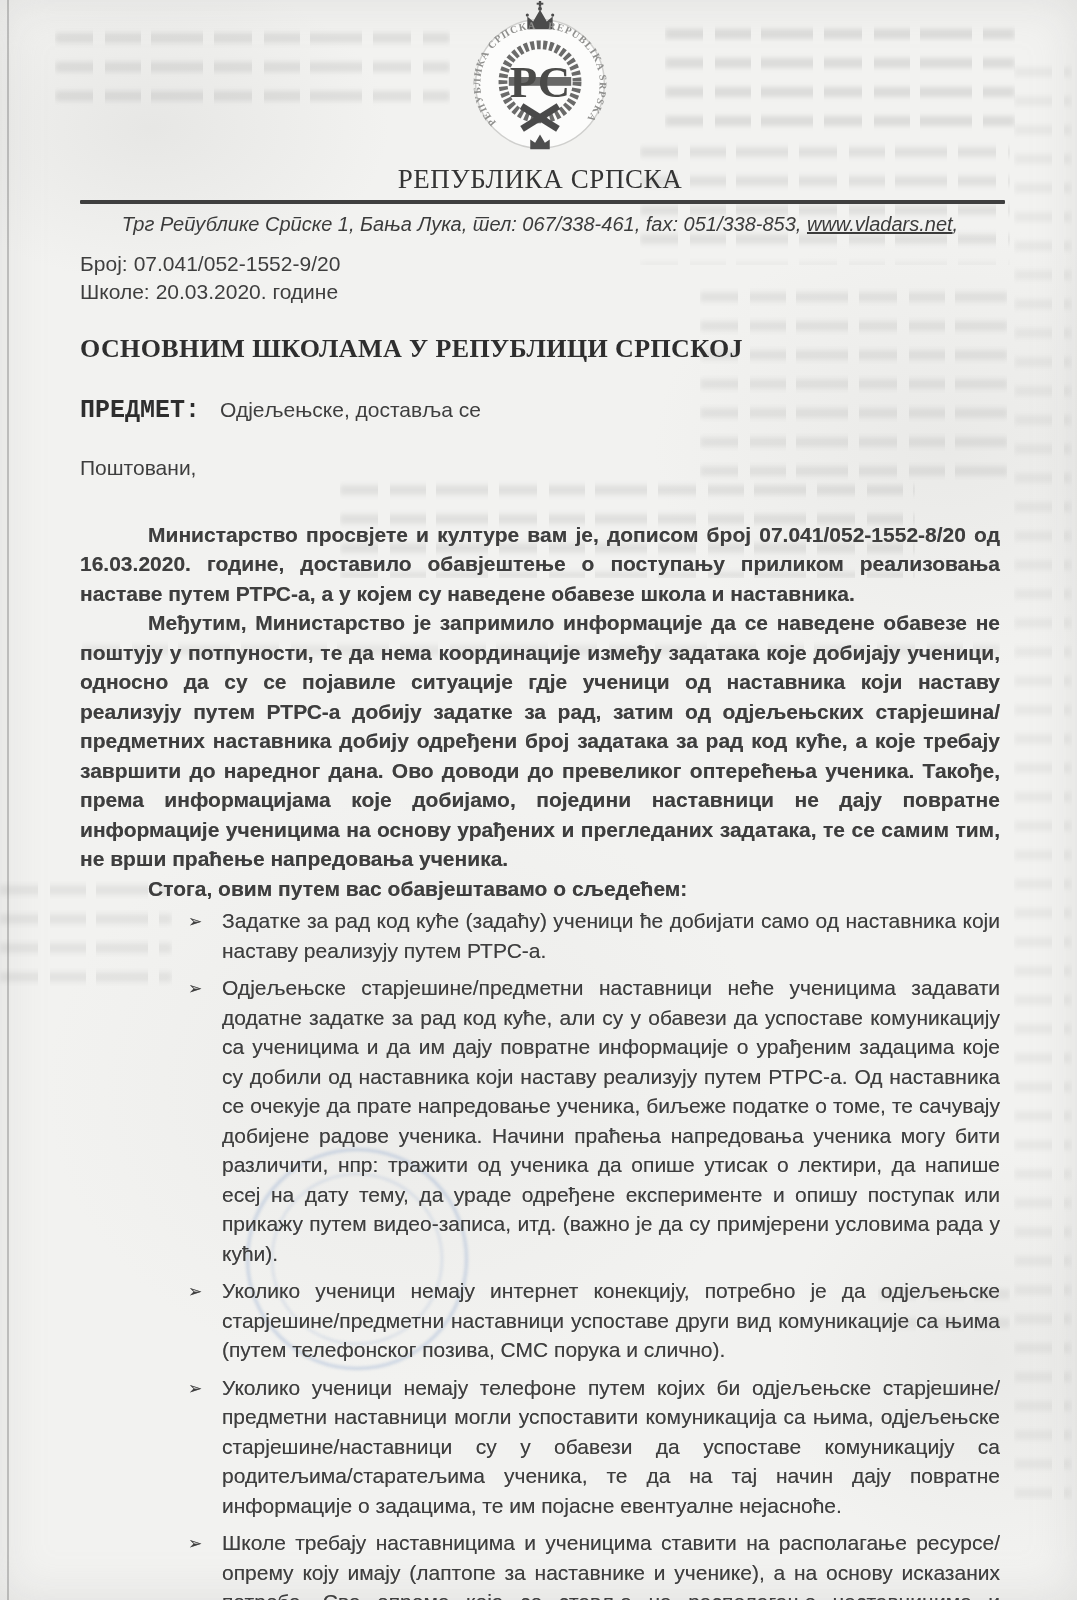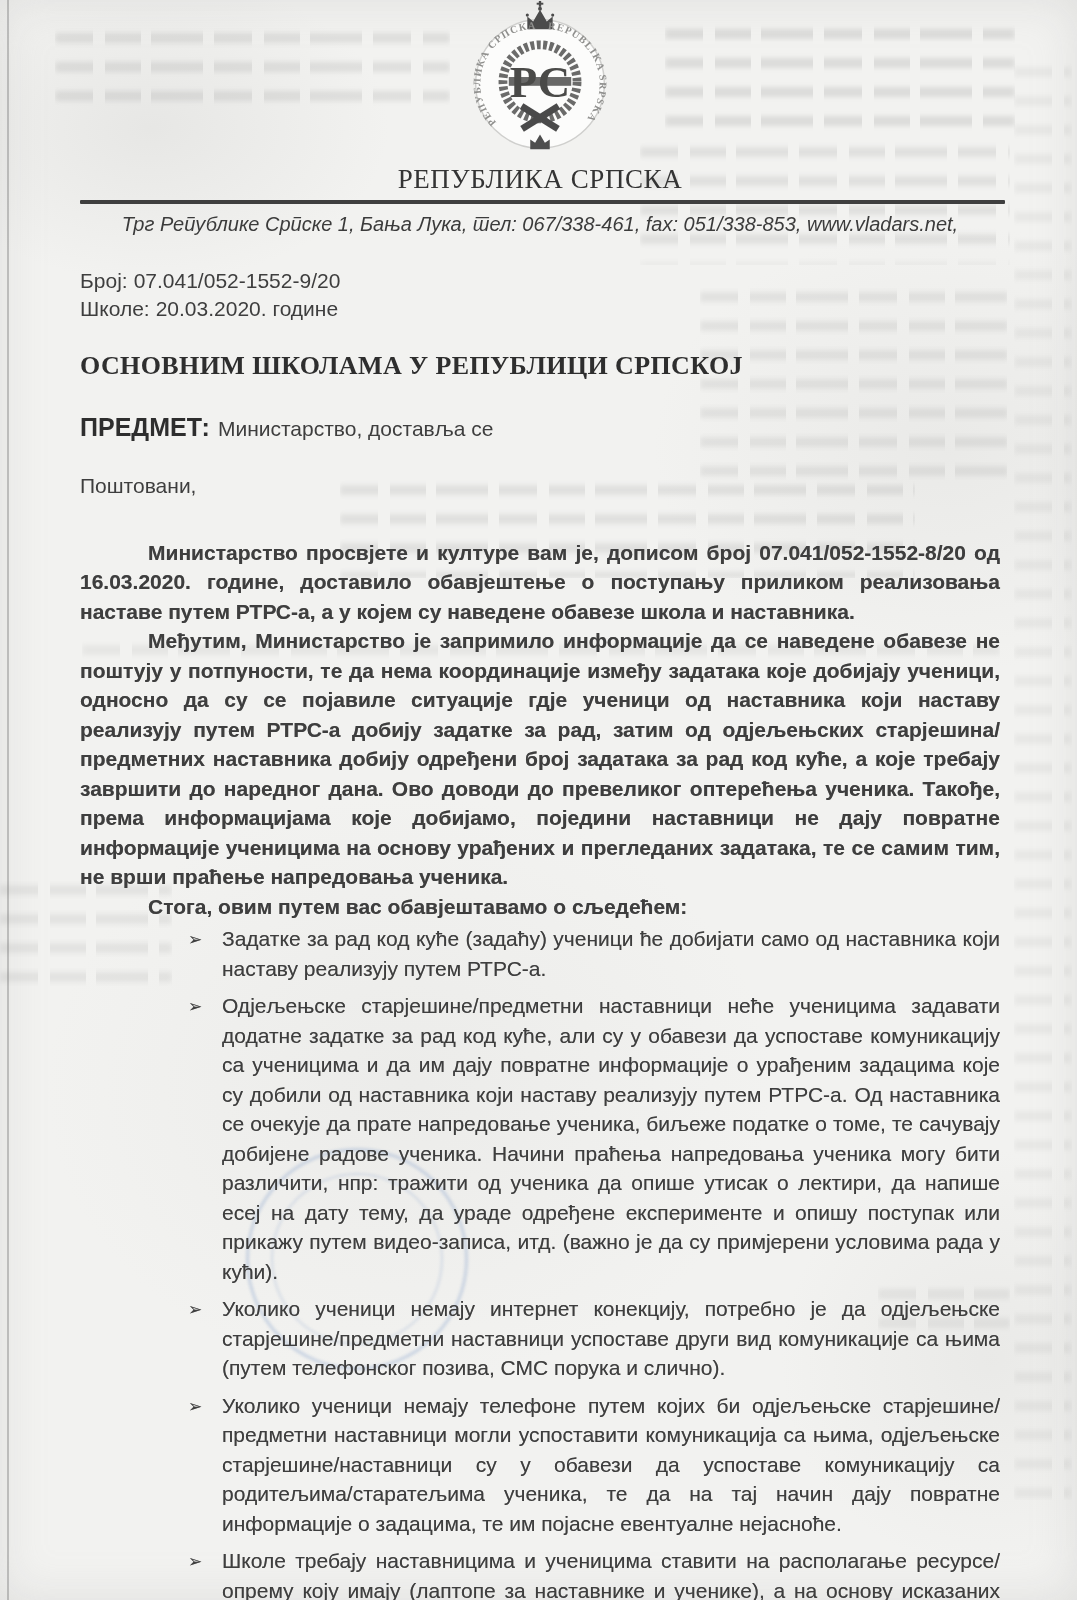--- a/index.html
+++ b/index.html
@@ -51,35 +51,35 @@
     font-weight:bold;font-size:29px;line-height:36px;letter-spacing:.5px;color:#2d2d2d;
   }
   .rule{
     margin:6px auto 0 auto;
     width:925px;height:4px;background:#3f3f3f;border-radius:1px;
   }
   .address-line{
     margin-top:7px;
     font-style:italic;font-size:20px;line-height:27px;color:#3b3b3b;
   }
-  .address-line .site{}
+  .address-line .site{text-decoration:underline;}
   .email-line{font-style:italic;font-size:20px;line-height:27px;color:#3b3b3b;}
   
-  .meta{margin-top:29px;font-size:21px;line-height:28px;}
+  .meta{margin-top:12px;font-size:21px;line-height:28px;}
   .meta span{margin-right:6px;}
   
   .recipient{
     margin-top:26px;
     font-family:"Liberation Serif",serif;
     font-weight:bold;font-size:26px;line-height:34px;letter-spacing:.4px;color:#2e2e2e;
   }
   .subject{margin-top:28px;font-size:21px;line-height:32px;}
   .subject-label{
-    font-family:Liberation Sans, sans-serif;
-    font-weight:bold;font-size:25px;color:#2e2e2e;margin-right:8px;
+    font-family:Liberation Mono, monospace;
+    font-weight:bold;font-size:25px;color:#2e2e2e;margin-right:20px;
   }
   .salutation{margin-top:26px;font-size:21px;line-height:29.5px;}
   
   .para{
     margin:0;font-size:21px;line-height:29.5px;
     text-align:justify;text-indent:68px;
     text-shadow:0 0 .5px rgba(70,70,70,.55);
     font-weight:bold;
   }
   .para.first{margin-top:37px;}
@@ -190,21 +190,21 @@
         <span>Број:</span><span>07.041/052-1552-9/20</span>
       </div>
       <div>
         <span>Школе:</span><span>20.03.2020. године</span>
       </div>
     </div>
 
     <div class="recipient">ОСНОВНИМ ШКОЛАМА У РЕПУБЛИЦИ СРПСКОЈ</div>
 
     <div class="subject">
-      <span class="subject-label">ПРЕДМЕТ:</span><span>Министарство, доставља се</span>
+      <span class="subject-label">ПРЕДМЕТ:</span><span>Одјељењске, доставља се</span>
     </div>
 
     <div class="salutation">Поштовани,</div>
 
     <p class="para first">Министарство просвјете и културе вам је, дописом број 07.041/052-1552-8/20 од 16.03.2020. године, доставило обавјештење о поступању приликом реализовања наставе путем РТРС-а, а у којем су наведене обавезе школа и наставника.</p>
     <p class="para">Међутим, Министарство је запримило информације да се наведене обавезе не поштују у потпуности, те да нема координације између задатака које добијају ученици, односно да су се појавиле ситуације гдје ученици од наставника који наставу реализују путем РТРС-а добију задатке за рад, затим од одјељењских старјешина/предметних наставника добију одређени број задатака за рад код куће, а које требају завршити до наредног дана. Ово доводи до превеликог оптерећења ученика. Такође, према информацијама које добијамо, поједини наставници не дају повратне информације ученицима на основу урађених и прегледаних задатака, те се самим тим, не врши праћење напредовања ученика.</p>
     <p class="para">Стога, овим путем вас обавјештавамо о сљедећем:</p>
 
     <div class="bullets">
       <div class="bullet-item">

